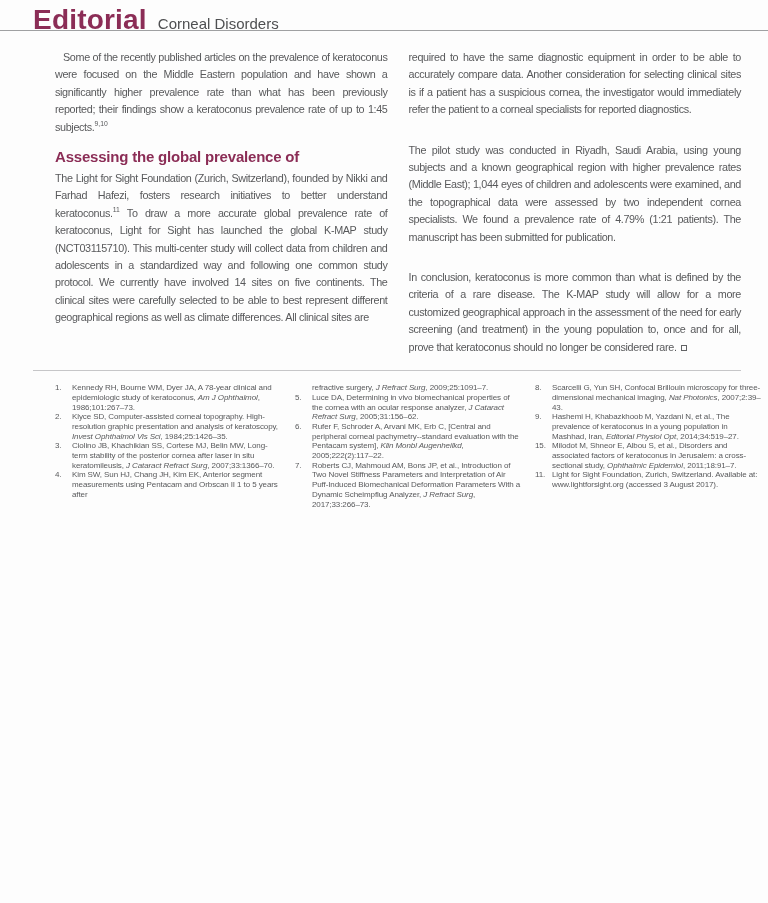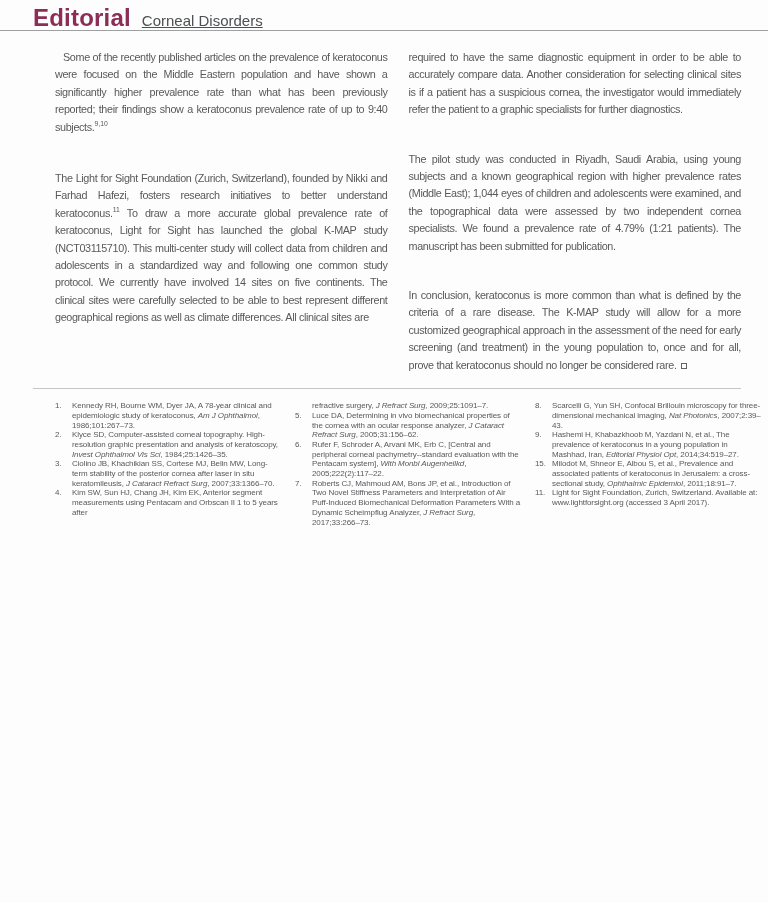--- a/index.html
+++ b/index.html
@@ -13,21 +13,21 @@
     overflow: hidden;
   }
   .masthead {
     position: absolute;
     top: 4px;
     left: 33px;
     white-space: nowrap;
   }
   .section-label {
     color: #8b2d56;
-    font-size: 24px;
+    font-size: 28px;
     font-weight: 600;
     letter-spacing: 0.2px;
   }
   .topic-label {
     color: #4e4f51;
     font-size: 15px;
     font-weight: 500;
     margin-left: 11px;
     text-decoration: underline;
   }
@@ -65,21 +65,21 @@
   }
   .section-heading {
     margin: 12px 0 4px 0;
     color: #8b2d56;
     font-size: 15px;
     line-height: 18px;
     font-weight: 700;
     letter-spacing: -0.2px;
     text-align: left;
   }
-  .col-right .body-text + .body-text { margin-top: 32px; }
+  .col-right .body-text + .body-text { margin-top: 23px; }
   .end-mark {
     display: inline-block;
     width: 6px;
     height: 6px;
     border: 1.4px solid #626365;
     margin-left: 4px;
     vertical-align: baseline;
   }
   .rule-refs {
     margin: 14px 0 12px -22px;
@@ -114,29 +114,29 @@
     <span class="section-label">Editorial</span><span class="topic-label">Corneal Disorders</span>
   </header>
 
   <div class="rule-top"></div>
 
   <div class="content">
 
     <main class="article">
 
       <div class="col col-left">
-        <p class="body-text indent"><span>Some of the recently published articles on the prevalence of keratoconus were focused on the Middle Eastern population and have shown a significantly higher prevalence rate than what has been previously reported; their findings show a keratoconus prevalence rate of up to 9:40 subjects.</span><sup class="cite">9,10</sup></p>
-
-        <h2 class="section-heading"><br></h2>
+        <p class="body-text indent"><span>Some of the recently published articles on the prevalence of keratoconus were focused on the Middle Eastern population and have shown a significantly higher prevalence rate than what has been previously reported; their findings show a keratoconus prevalence rate of up to 1:45 subjects.</span><sup class="cite">9,10</sup></p>
+
+        <h2 class="section-heading"><span>Assessing the global prevalence of</span><br></h2>
 
         <p class="body-text"><span>The Light for Sight Foundation (Zurich, Switzerland), founded by Nikki and Farhad Hafezi, fosters research initiatives to better understand keratoconus.</span><sup class="cite">11</sup><span> To draw a more accurate global prevalence rate of keratoconus, Light for Sight has launched the global K-MAP study (NCT03115710). This multi-center study will collect data from children and adolescents in a standardized way and following one common study protocol. We currently have involved 14 sites on five continents. The clinical sites were carefully selected to be able to best represent different geographical regions as well as climate differences. All clinical sites are</span></p>
       </div>
 
       <div class="col col-right">
-        <p class="body-text"><span>required to have the same diagnostic equipment in order to be able to accurately compare data. Another consideration for selecting clinical sites is if a patient has a suspicious cornea, the investigator would immediately refer the patient to a graphic specialists for further diagnostics.</span></p>
+        <p class="body-text"><span>required to have the same diagnostic equipment in order to be able to accurately compare data. Another consideration for selecting clinical sites is if a patient has a suspicious cornea, the investigator would immediately refer the patient to a corneal specialists for reported diagnostics.</span></p>
 
         <p class="body-text"><span>The pilot study was conducted in Riyadh, Saudi Arabia, using young subjects and a known geographical region with higher prevalence rates (Middle East); 1,044 eyes of children and adolescents were examined, and the topographical data were assessed by two independent cornea specialists. We found a prevalence rate of 4.79% (1:21 patients). The manuscript has been submitted for publication.</span></p>
 
         <p class="body-text"><span>In conclusion, keratoconus is more common than what is defined by the criteria of a rare disease. The K-MAP study will allow for a more customized geographical approach in the assessment of the need for early screening (and treatment) in the young population to, once and for all, prove that keratoconus should no longer be considered rare.</span><span class="end-mark"></span></p>
       </div>
 
     </main>
 
     <div class="rule-refs"></div>
 
@@ -163,42 +163,42 @@
           <div class="ref-item">
             <span class="ref-num"></span>
             <span class="ref-text"><span>refractive surgery, </span><i>J Refract Surg</i><span>, 2009;25:1091–7.</span></span>
           </div>
           <div class="ref-item">
             <span class="ref-num">5.</span>
             <span class="ref-text"><span>Luce DA, Determining in vivo biomechanical properties of the cornea with an ocular response analyzer, </span><i>J Cataract Refract Surg</i><span>, 2005;31:156–62.</span></span>
           </div>
           <div class="ref-item">
             <span class="ref-num">6.</span>
-            <span class="ref-text"><span>Rufer F, Schroder A, Arvani MK, Erb C, [Central and peripheral corneal pachymetry--standard evaluation with the Pentacam system], </span><i>With Monbl Augenheilkd</i><span>, 2005;222(2):117–22.</span></span>
+            <span class="ref-text"><span>Rufer F, Schroder A, Arvani MK, Erb C, [Central and peripheral corneal pachymetry--standard evaluation with the Pentacam system], </span><i>Klin Monbl Augenheilkd</i><span>, 2005;222(2):117–22.</span></span>
           </div>
           <div class="ref-item">
             <span class="ref-num">7.</span>
             <span class="ref-text"><span>Roberts CJ, Mahmoud AM, Bons JP, et al., Introduction of Two Novel Stiffness Parameters and Interpretation of Air Puff-Induced Biomechanical Deformation Parameters With a Dynamic Scheimpflug Analyzer, </span><i>J Refract Surg</i><span>, 2017;33:266–73.</span></span>
           </div>
         </div>
       <div class="ref-col">
           <div class="ref-item">
             <span class="ref-num">8.</span>
             <span class="ref-text"><span>Scarcelli G, Yun SH, Confocal Brillouin microscopy for three-dimensional mechanical imaging, </span><i>Nat Photonics</i><span>, 2007;2:39–43.</span></span>
           </div>
           <div class="ref-item">
             <span class="ref-num">9.</span>
             <span class="ref-text"><span>Hashemi H, Khabazkhoob M, Yazdani N, et al., The prevalence of keratoconus in a young population in Mashhad, Iran, </span><i>Editorial Physiol Opt</i><span>, 2014;34:519–27.</span></span>
           </div>
           <div class="ref-item">
             <span class="ref-num">15.</span>
-            <span class="ref-text"><span>Milodot M, Shneor E, Albou S, et al., Prevalence and associated patients of keratoconus in Jerusalem: a cross-sectional study, </span><i>Ophthalmic Epidemiol</i><span>, 2011;18:91–7.</span></span>
+            <span class="ref-text"><span>Milodot M, Shneor E, Albou S, et al., Disorders and associated factors of keratoconus in Jerusalem: a cross-sectional study, </span><i>Ophthalmic Epidemiol</i><span>, 2011;18:91–7.</span></span>
           </div>
           <div class="ref-item">
             <span class="ref-num">11.</span>
-            <span class="ref-text"><span>Light for Sight Foundation, Zurich, Switzerland. Available at: www.lightforsight.org (accessed 3 April 2017).</span></span>
+            <span class="ref-text"><span>Light for Sight Foundation, Zurich, Switzerland. Available at: www.lightforsight.org (accessed 3 August 2017).</span></span>
           </div>
         </div>
     </section>
 
   </div>
 
 </div>
 
 </body></html>

